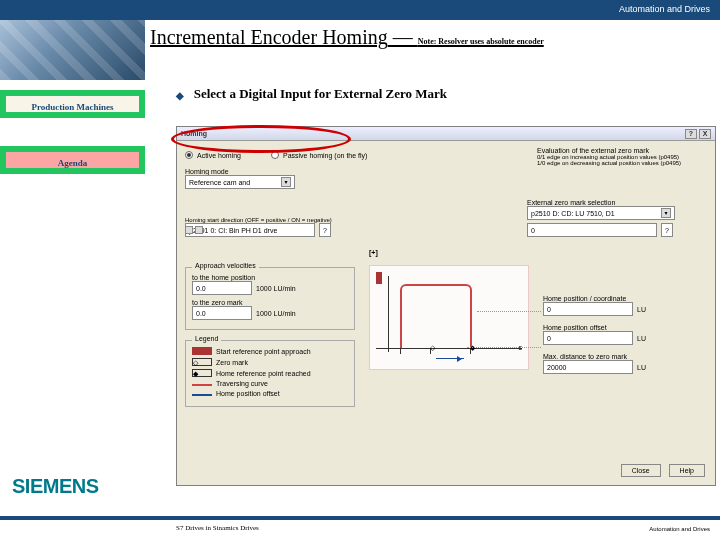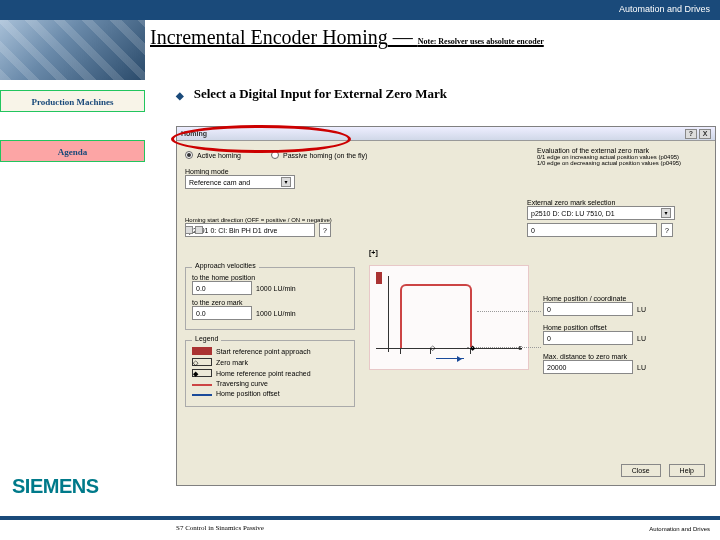--- a/index.html
+++ b/index.html
@@ -7,21 +7,21 @@
   .top-bar { height: 20px; background: #1a4a7a; color: white; font-size: 9px; text-align: right; padding: 4px 10px; }
   .corner-img { position: absolute; top: 20px; left: 0; width: 145px; height: 60px; background: linear-gradient(135deg, #a8c0d8 0%, #6a8aaa 40%, #4a6a8a 70%, #2a4a6a 100%); }
   .corner-img::before { content: ""; position: absolute; inset: 0; background: repeating-linear-gradient(45deg, rgba(255,255,255,0.15) 0 8px, transparent 8px 20px); }
   .title-row { position: absolute; top: 26px; left: 150px; font-family: "Times New Roman", serif; font-size: 20px; text-decoration: underline; }
   .title-row .note { font-size: 8px; font-weight: bold; }
   .main-text { position: absolute; top: 82px; left: 176px; font-family: "Times New Roman", serif; }
   .main-text .line1 { font-size: 14px; font-weight: bold; }
   .main-text .line2 { font-size: 13px; font-weight: bold; margin-top: 4px; }
   .main-text .dot { color: #1a4a7a; font-size: 10px; margin-right: 10px; vertical-align: middle; }
   .sidebar { position: absolute; top: 90px; left: 0; width: 145px; }
-  .side-box { height: 22px; border: 1px solid #22c55e; background: #f8f4e8; font-family: "Times New Roman", serif; font-size: 9px; font-weight: bold; text-align: center; line-height: 22px; color: #1a4a7a; }
+  .side-box { height: 28px; border: 6px solid #22c55e; background: #f8f4e8; font-family: "Times New Roman", serif; font-size: 9px; font-weight: bold; text-align: center; line-height: 22px; color: #1a4a7a; }
   .side-box.gold { background: #fca5a5; margin-top: 28px; }
   .siemens-logo { position: absolute; bottom: 42px; left: 12px; font-family: Arial, sans-serif; font-weight: bold; color: #007a8a; font-size: 20px; letter-spacing: -0.5px; }
   .bottom-bar { position: absolute; bottom: 20px; left: 0; right: 0; height: 4px; background: #1a4a7a; }
   .footer-left { position: absolute; bottom: 8px; left: 176px; font-size: 7px; font-family: "Times New Roman", serif; }
   .footer-right { position: absolute; bottom: 8px; right: 10px; font-size: 6px; }
 
   .dialog { position: absolute; top: 126px; left: 176px; width: 540px; height: 360px; background: #ece9d8; border: 1px solid #808080; font-size: 7px; font-family: Tahoma, sans-serif; }
   .dlg-title { height: 14px; background: linear-gradient(#eef,#d0d8e8); border-bottom: 1px solid #999; padding: 1px 4px; display: flex; justify-content: space-between; align-items: center; font-weight: bold; color: #333; }
   .winbtns { display: flex; gap: 2px; }
   .winbtn { width: 12px; height: 10px; background: #ddd; border: 1px solid #888; font-size: 7px; line-height: 8px; text-align: center; }
@@ -63,21 +63,21 @@
   </div>
 </div>
 
 <div class="sidebar">
   <div class="side-box">Production Machines</div>
   <div class="side-box gold">Agenda</div>
 </div>
 
 <div class="siemens-logo">SIEMENS</div>
 <div class="bottom-bar"></div>
-<div class="footer-left">S7 Control in Sinamics Passive</div>
+<div class="footer-left">S7 Drives in Sinamics Drives</div>
 <div class="footer-right">Automation and Drives</div>
 
 <div class="dialog">
   <div class="dlg-title">
     <span>Homing</span>
     <div class="winbtns">
       <div class="winbtn">?</div>
       <div class="winbtn">X</div>
     </div>
   </div>

